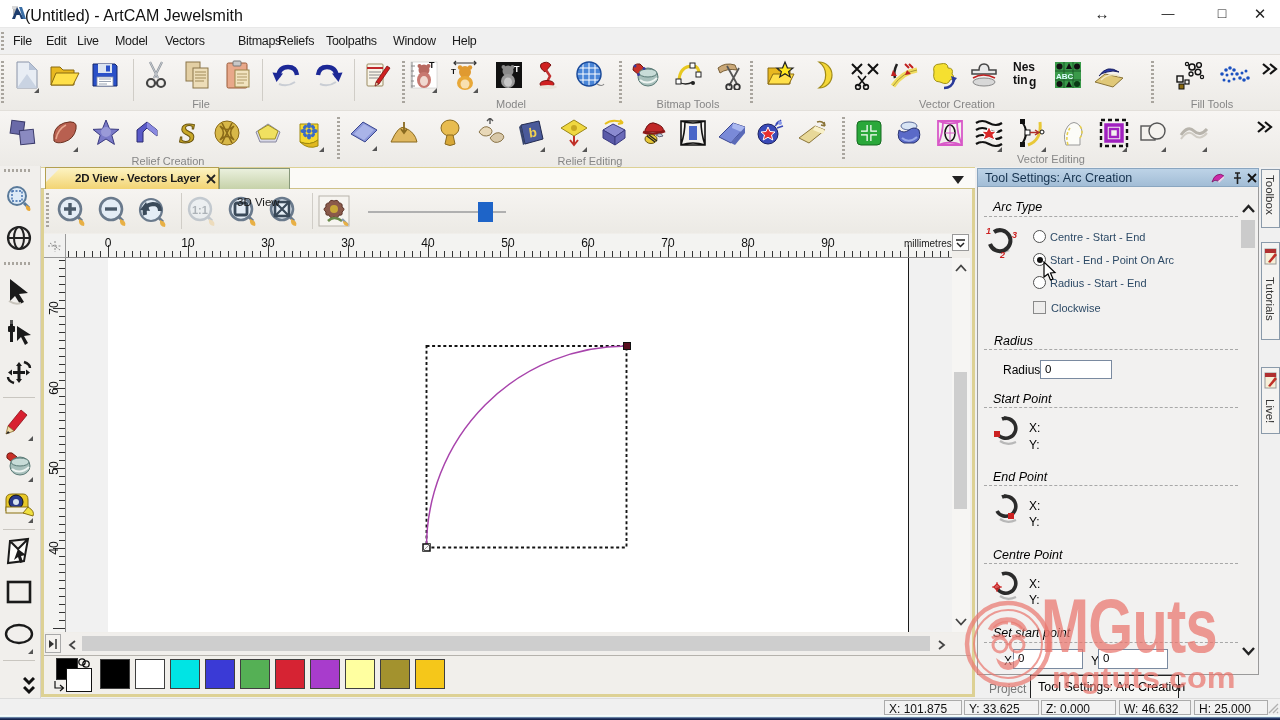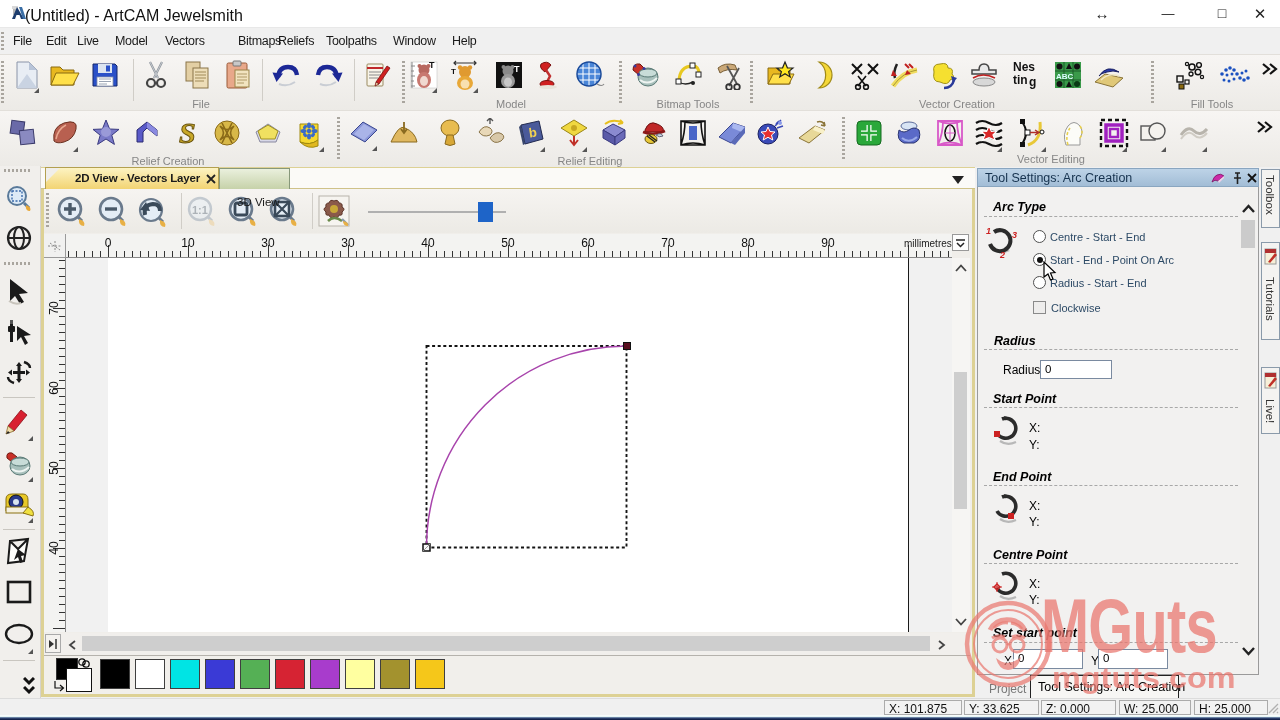--- a/index.html
+++ b/index.html
@@ -48,21 +48,21 @@
 .vsb{position:absolute;left:952px;top:258px;width:18px;height:374px;background:#f6f5f3;}
 .hsbrow{position:absolute;left:44px;top:633px;width:926px;height:23px;background:#f1efec;border-bottom:1px solid #b5b2ac;box-sizing:border-box;}
 .sbthumb{position:absolute;background:#cecece;}
 
 .palrow{position:absolute;left:44px;top:656px;width:928px;height:38px;background:#f1efeb;}
 .sw{position:absolute;top:3px;width:30px;height:30px;border:1px solid #3f3f3f;box-sizing:border-box;}
 
 .panel{position:absolute;left:977px;top:168px;width:282px;height:507px;background:#f2f1f0;border:1px solid #9a9a9a;box-sizing:border-box;}
 .phead{position:absolute;left:977px;top:168px;width:282px;height:19px;background:linear-gradient(#bdd3e7,#a2bdd6);border:1px solid #8aa6c0;box-sizing:border-box;}
 .phead .t{position:absolute;left:7px;top:2px;font-size:12.5px;color:#16324e;}
-.sect{position:absolute;font-size:12.5px;font-weight:bold;font-style:italic;color:#000;}
+.sect{position:absolute;font-size:12.5px;font-weight:normal;font-style:italic;color:#000;}
 .dash{position:absolute;height:0;border-top:1px dashed #a8a8a8;}
 .plabel{position:absolute;font-size:11px;color:#2d4a66;}
 .blabel{position:absolute;font-size:12px;color:#000;}
 .radio{position:absolute;width:13px;height:13px;border:1px solid #505050;border-radius:50%;background:#fff;box-sizing:border-box;}
 .pinput{position:absolute;background:#fff;border:1px solid #7a8aa0;box-sizing:border-box;font-size:11.5px;color:#000;padding:2px 0 0 4px;}
 .ptabs{position:absolute;left:977px;top:675px;width:282px;height:23px;background:#f0f0f0;}
 
 .stab{position:absolute;left:1261px;width:19px;background:#f4f3f1;border:1px solid #8a9aaa;box-sizing:border-box;}
 .stab .vt{position:absolute;left:2px;font-size:11.5px;color:#333;writing-mode:vertical-rl;}
 
@@ -1077,21 +1077,21 @@
     <path d="M4 14 L11 5 L13 7 L6 15 Z" fill="#c03028"></path>
         <path d="M4 14 L6 15 L4 16 Z" fill="#e8d8a8"></path>
   </svg>
   <div class="vt" style="top:31px;">Live!</div>
 </div>
 
 <div class="statusbar">
   <div class="sbox" style="left:884px;width:78px;">X: 101.875</div>
   <div class="sbox" style="left:964px;width:75px;">Y: 33.625</div>
   <div class="sbox" style="left:1041px;width:75px;">Z: 0.000</div>
-  <div class="sbox" style="left:1119px;width:72px;">W: 25.000</div>
+  <div class="sbox" style="left:1119px;width:72px;">W: 46.632</div>
   <div class="sbox" style="left:1194px;width:74px;">H: 25.000</div>
   <svg class="abs" style="left:1268px;top:4px" width="11" height="11">
         <path d="M10 1 L1 10 M10 5 L5 10 M10 9 L9 10" stroke="#b0b0b0" stroke-width="1.3"></path>
       </svg>
 </div>
 <div class="bluestrip"></div>
 
 <div id="watermark">
   <svg class="abs" style="left:964px;top:598px" width="92" height="94" viewBox="0 0 92 94">
     <g stroke="rgba(233,120,112,0.72)" fill="none">

